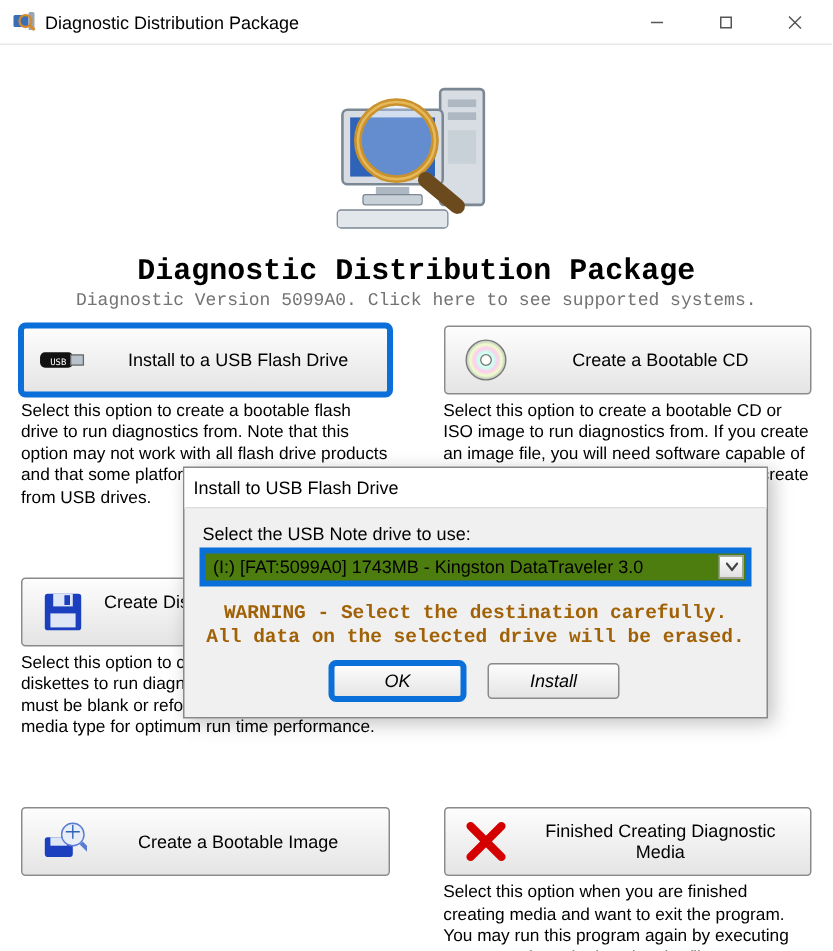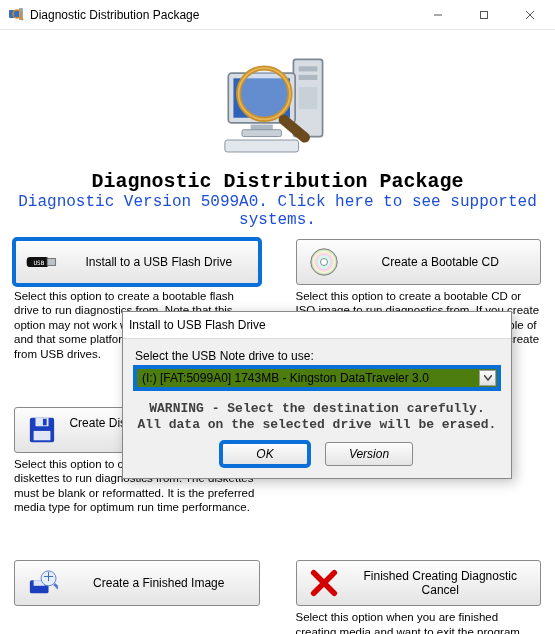--- a/index.html
+++ b/index.html
@@ -45,22 +45,22 @@
   .heading {
     text-align: center;
     font-family: "Courier New", monospace;
     font-weight: bold;
     font-size: 20px;
     margin: 2px 0 0 0;
   }
   .version-link {
     text-align: center;
     font-family: "Courier New", monospace;
-    color: #1d4ed8;
-    font-size: 16px;
+    color: #737373;
+    font-size: 12px;
     margin-bottom: 10px;
   }
   .grid {
     display: grid;
     grid-template-columns: 1fr 1fr;
     column-gap: 16px;
     row-gap: 2px;
     gap: 36px;
   }
   .cell { }
@@ -135,21 +135,21 @@
     position: absolute;
     right: 2px; top: 2px;
     width: 17px; height: 16px;
     background: linear-gradient(#fdfdfd,#e0e0e0);
     border: 1px solid #a0a0a0;
     display: flex; align-items: center; justify-content: center;
   }
   .warning {
     font-family: "Courier New", monospace;
     font-weight: bold;
-    color: #404040;
+    color: #a16207;
     text-align: center;
     font-size: 13px;
     line-height: 1.25;
     margin: 12px 0 8px 0;
   }
   .modal-btnrow {
     display: flex;
     justify-content: center;
     gap: 16px;
     margin-top: 2px;
@@ -289,32 +289,32 @@
         <span class="icon-slot">
           <svg viewBox="0 0 34 30" width="32" height="28">
             <rect x="4" y="12" width="20" height="14" fill="#1b3fbf" rx="2"></rect>
             <rect x="8" y="12" width="12" height="6" fill="#dfe6f5"></rect>
             <circle cx="24" cy="10" r="8" fill="#e8eef7" stroke="#5a7bd4"></circle>
             <rect x="18" y="4" width="12" height="12" fill="none"></rect>
             <path d="M19 8h10M24 3v10" stroke="#2f63b7" stroke-width="1"></path>
             <path d="M30 16 l6 6" stroke="#5a7bd4" stroke-width="3"></path>
           </svg>
         </span>
-        <span class="label">Create a Finished Image</span>
+        <span class="label">Create a Bootable Image</span>
       </div>
     </div>
 
     <div class="cell">
       <div class="bigbtn">
         <span class="icon-slot">
           <svg viewBox="0 0 30 30" width="28" height="28">
               <path d="M4 4 L26 26 M26 4 L4 26" stroke="#d40000" stroke-width="6" stroke-linecap="round"></path>
             </svg>
         </span>
-        <span class="label">Finished Creating Diagnostic Cancel</span>
+        <span class="label">Finished Creating Diagnostic Media</span>
       </div>
       <div class="desc">Select this option when you are finished creating media and want to exit the program. You may run this program again by executing DDDP.exe from the location the files were expanded to.</div>
     </div>
 
   </div>
 </div>
 
 <div class="modal">
   <div class="modal-title">Install to USB Flash Drive</div>
   <div class="modal-body">
@@ -326,17 +326,17 @@
             <path d="M0 0 L4 5 L8 0" fill="none" stroke="#444" stroke-width="1.5"></path>
           </svg>
       </span>
     </div>
     <div class="warning">WARNING - Select the destination carefully. All data on the selected drive will be erased.</div>
     <div class="modal-btnrow">
       <div class="stdbtn hl-blue">
           <span>OK</span>
         </div>
       <div class="stdbtn">
-          <span>Version</span>
+          <span>Install</span>
         </div>
     </div>
   </div>
 </div>
 
 </body></html>

